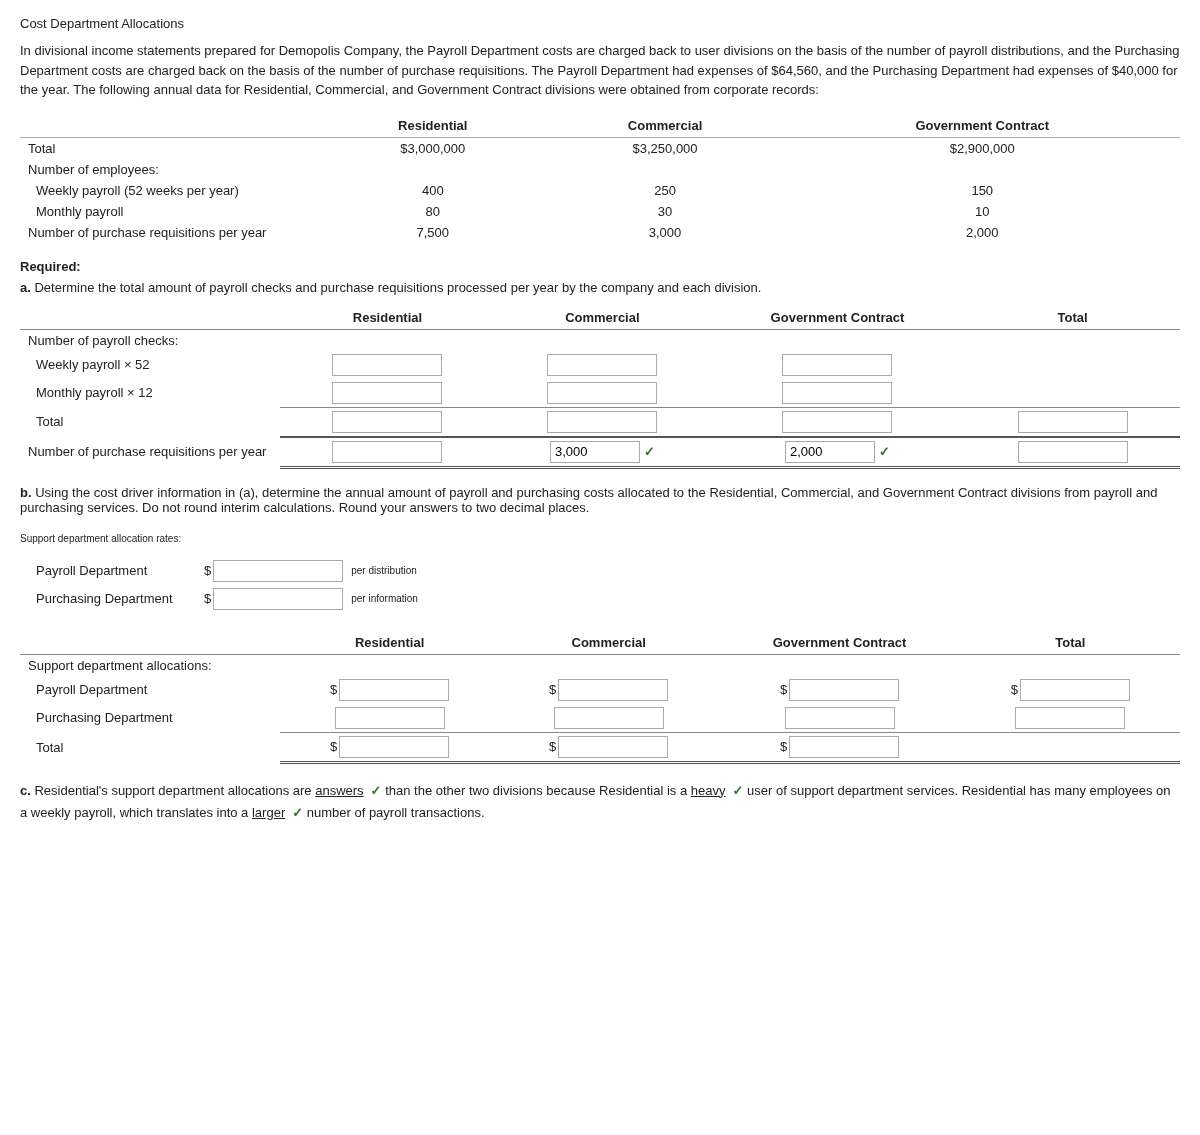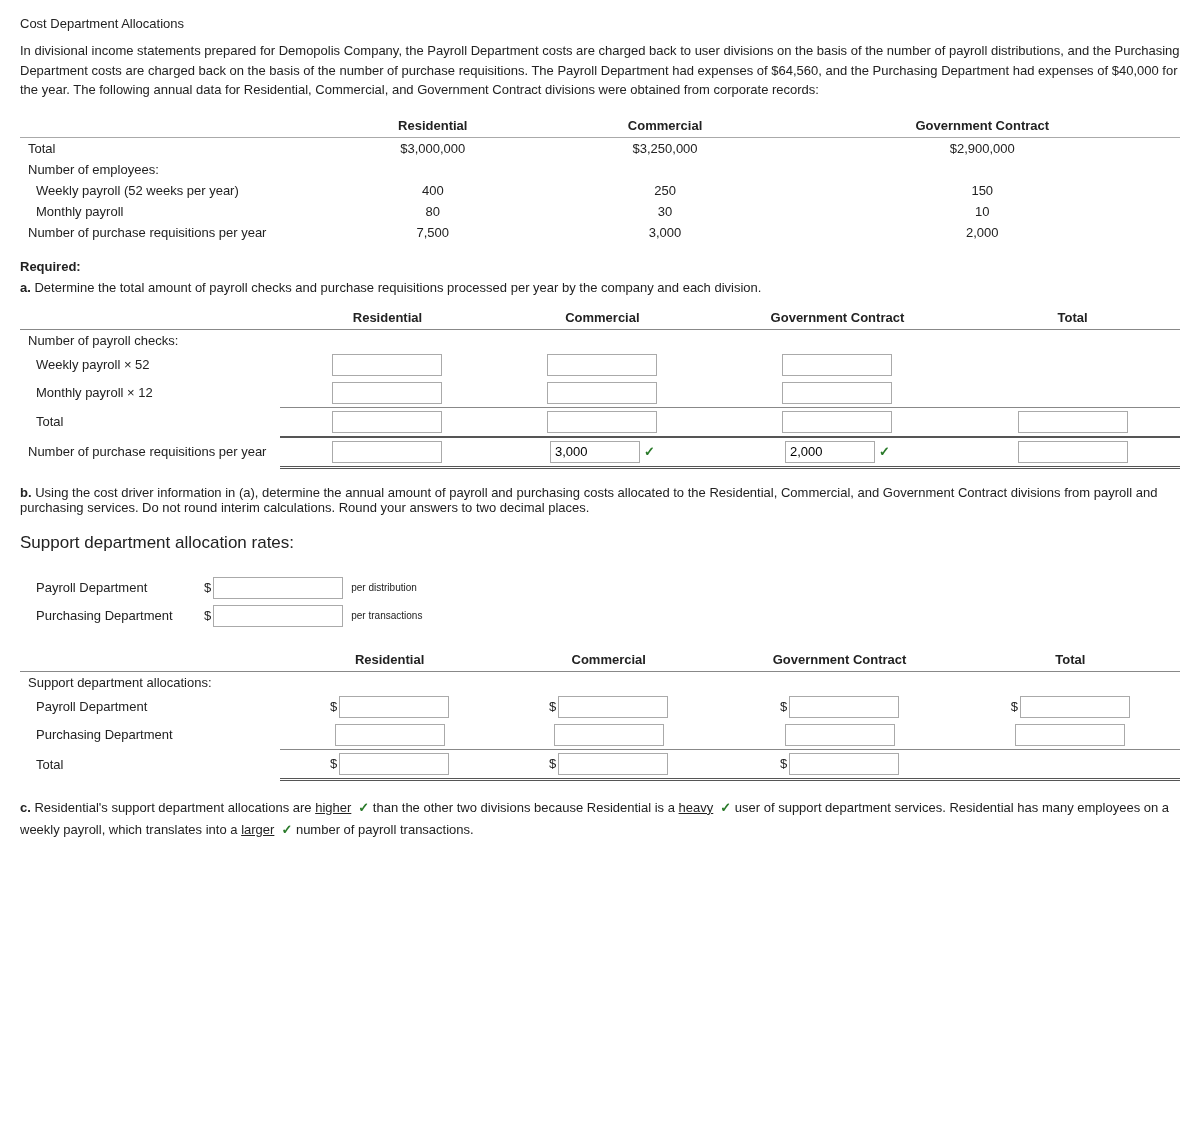--- a/index.html
+++ b/index.html
@@ -114,22 +114,22 @@
       padding-left: 16px;
     }
     .alloc-rate-label {
       width: 160px;
       font-size: 13px;
     }
     .per-label {
       font-size: 10px;
     }
     .support-header {
-      font-size: 17px;
-      margin-bottom: 24px;
+      font-size: 10px;
+      margin-bottom: 16px;
     }
     .indent1 { padding-left: 16px !important; }
     .part-c-text {
       font-size: 13px;
       line-height: 1.7;
       margin-top: 8px;
     }
     .underline-word {
       text-decoration: underline;
     }
@@ -284,21 +284,21 @@
     <input type="text" class="wide" style="">
   </div>
   <span class="per-label">per distribution</span>
 </div>
 <div class="alloc-rate-row">
   <span class="alloc-rate-label">Purchasing Department</span>
   <div class="dollar-prefix">
     <span>$</span>
     <input type="text" class="wide" style="">
   </div>
-  <span class="per-label">per transactions</span>
+  <span class="per-label">per information</span>
 </div>
 
 <br>
 
 
 <table class="input-table">
   <thead>
     <tr>
       <th style="width:260px; text-align:left;"></th>
       <th><strong>Residential</strong></th>
@@ -372,21 +372,21 @@
       <td style="text-align:center; border-top:1px solid #888; border-bottom:3px double #555;"></td>
     </tr>
   </tbody>
 </table>
 
 
 <p class="part-c-text">
   <strong>c.</strong>
   <span>Residential's support department allocations are</span>
   <span class="answer-inline">
-    <span class="underline-word">higher</span>
+    <span class="underline-word">answers</span>
     <span class="check-green">✓</span>
   </span>
   <span>than the other two divisions because Residential is a</span>
   <span class="answer-inline">
     <span class="underline-word">heavy</span>
     <span class="check-green">✓</span>
   </span>
   <span>user of support department services. Residential has many employees on a weekly payroll, which translates into a</span>
   <span class="answer-inline">
     <span class="underline-word">larger</span>

